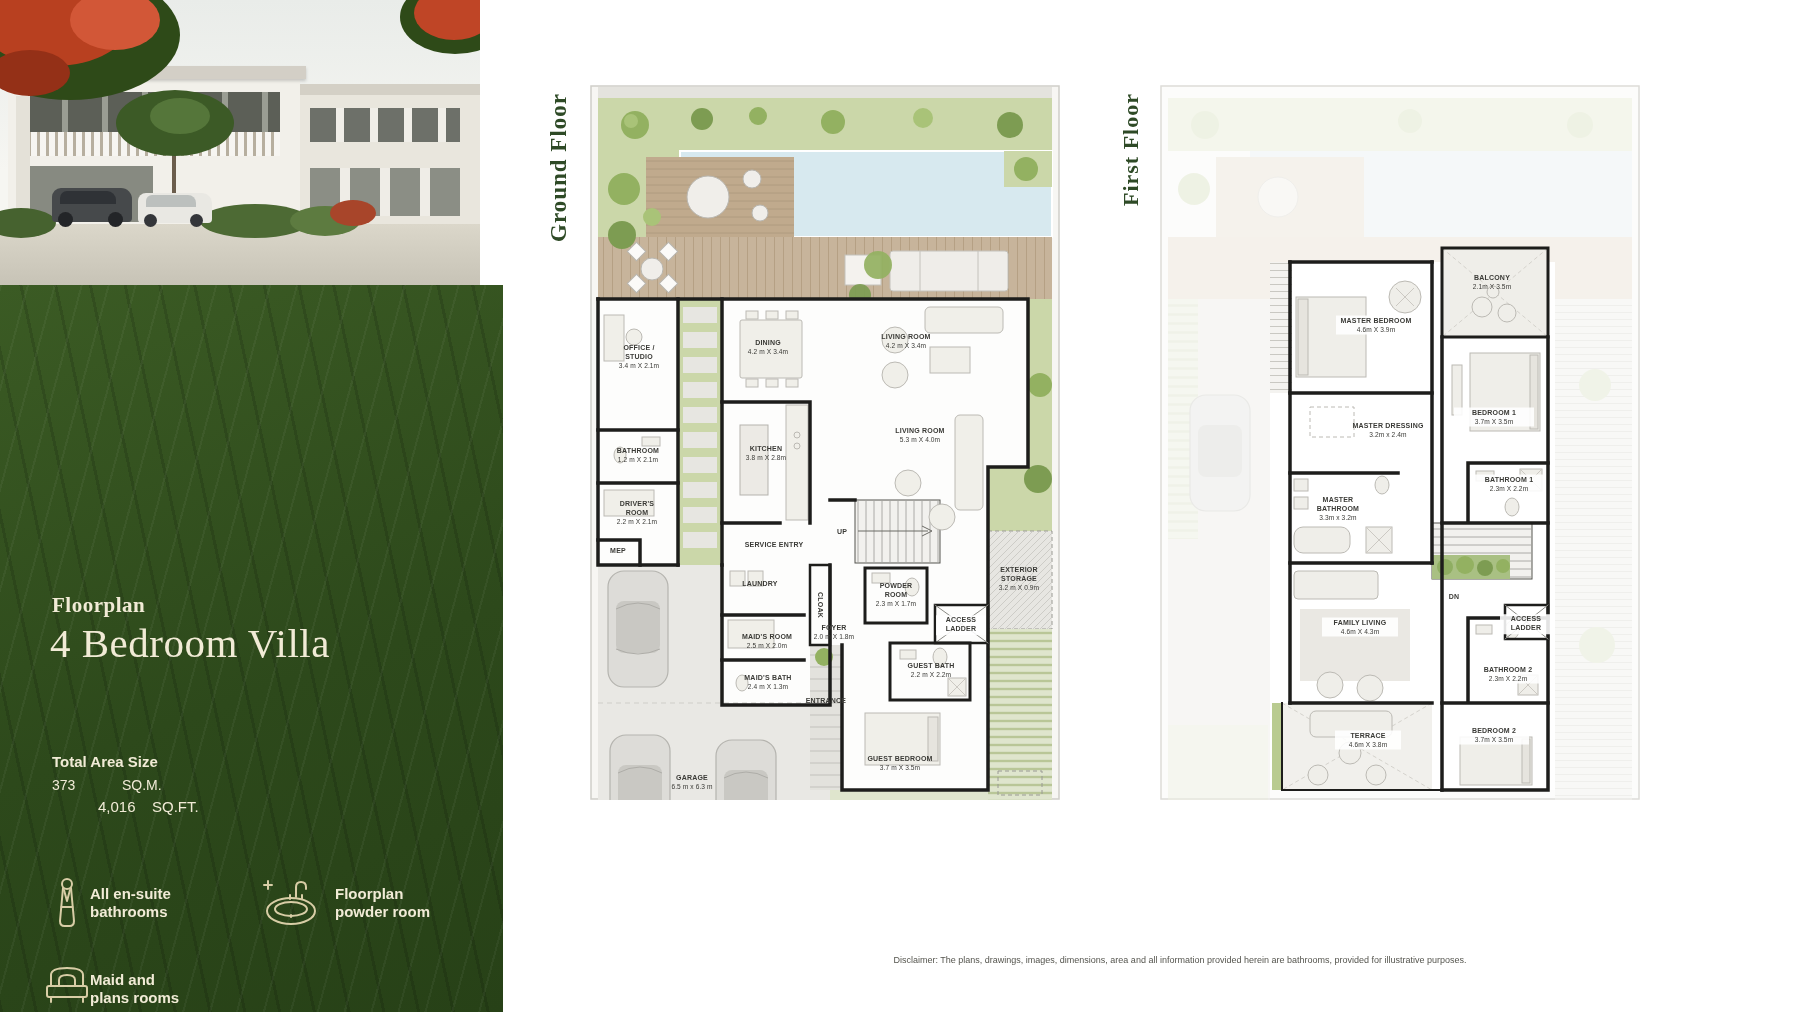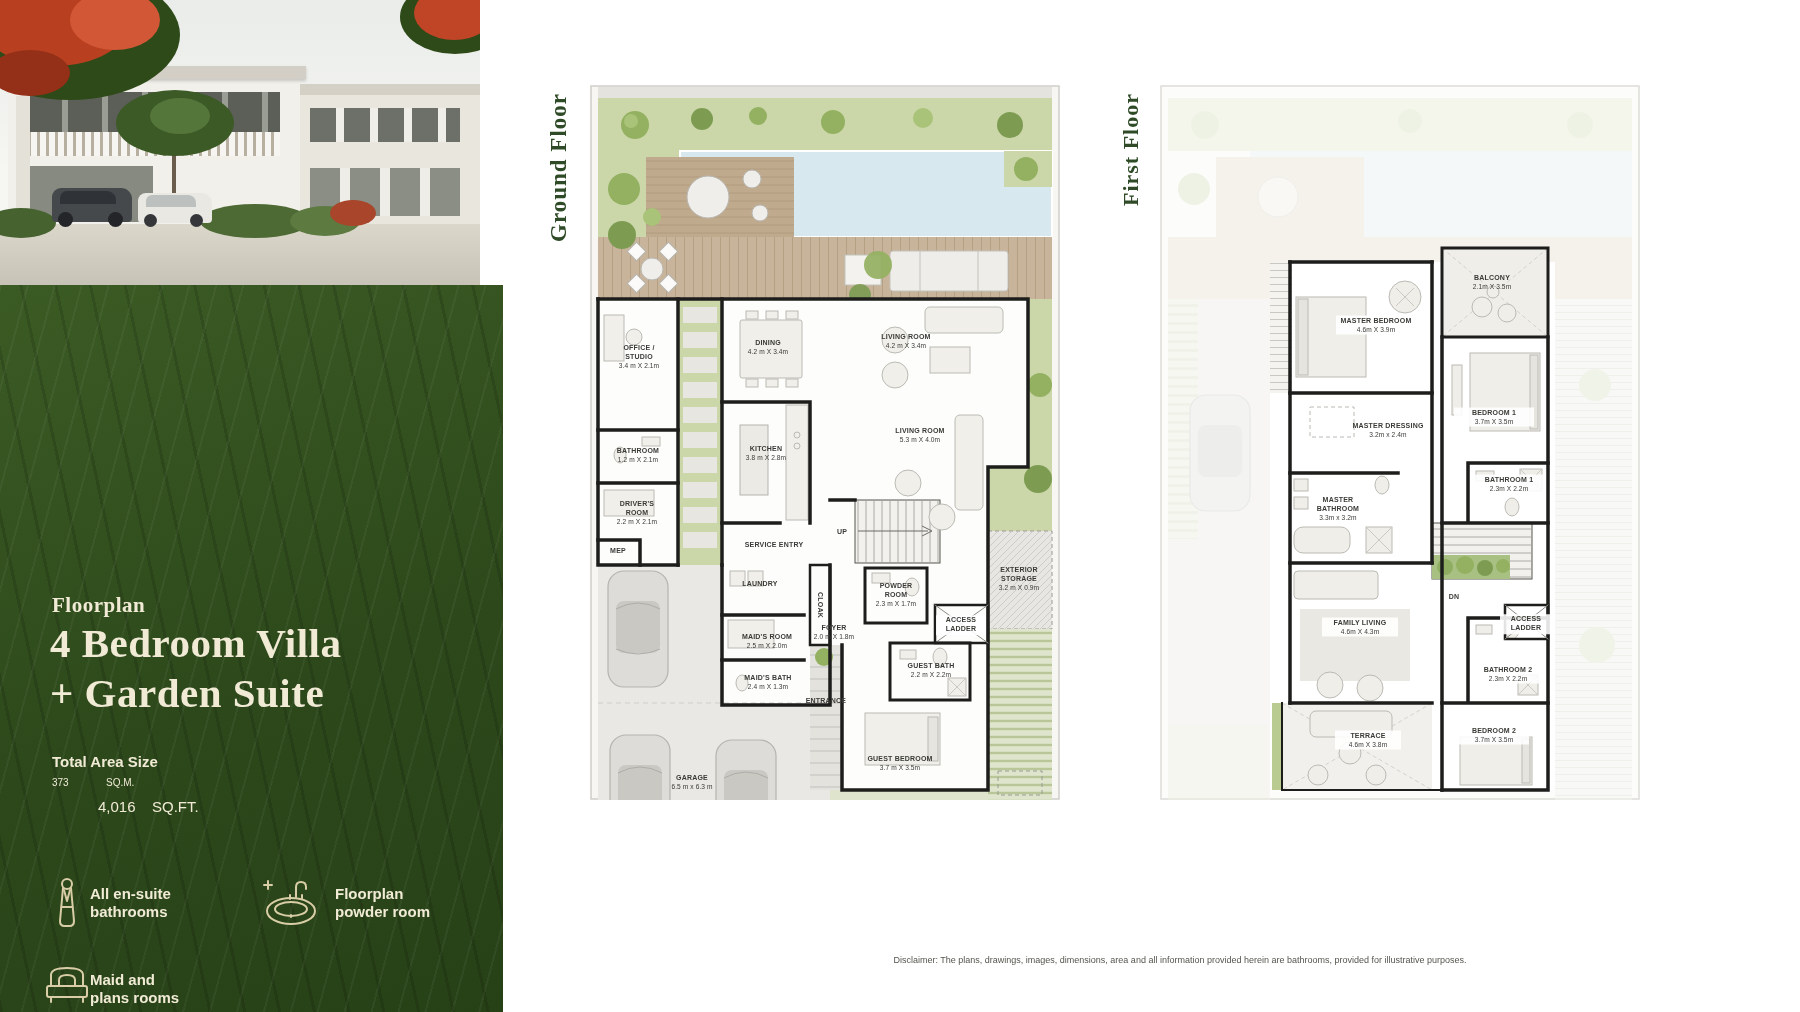--- a/index.html
+++ b/index.html
@@ -13,26 +13,26 @@
   .photo div{position:absolute;}
   .blob{border-radius:50%;}
   .panel{position:absolute;left:0;top:285px;width:480px;height:727px;
     background:
       repeating-linear-gradient(105deg, rgba(255,255,255,.045) 0 2px, transparent 2px 26px),
       repeating-linear-gradient(78deg, rgba(0,0,0,.13) 0 3px, transparent 3px 34px),
       linear-gradient(160deg,#3b5b24,#2d491b 55%,#274117); padding-left: 23px;}
   .panel *{position:absolute;color:#f1ebd6;}
   .eyebrow{left:52px;top:308px;font-family:"Liberation Serif",serif;font-weight:700;
            font-size:21px;letter-spacing:.5px;}
-  .title1{left:50px;top:334px;font-family:"Liberation Serif",serif;font-weight:700;
+  .title1{left:50px;top:334px;font-family:"Liberation Serif",serif;font-weight:400;
           font-size:41px;letter-spacing:.5px;white-space:nowrap;}
   .title2{left:50px;top:384px;font-family:"Liberation Serif",serif;font-weight:600;
           font-size:41px;letter-spacing:.5px;white-space:nowrap;}
   .ta-head{left:52px;top:468px;font-size:15px;font-weight:700;}
-  .ta-row1{left:52px;top:492px;display:flex;font-size:10px;}
+  .ta-row1{left:52px;top:492px;display:flex;font-size:14px;gap:16px;}
   .ta-row2{left:52px;top:513px;display:flex;font-size:15px;margin-left:46px;}
   .ta-row1 span,.ta-row2 span{position:static;}
   .ta-val{display:inline-block;width:54px;}
   .feat-label{font-size:15px;font-weight:600;line-height:1.2;white-space:pre-line;}
   .feat-icon{position:absolute;}
 
   
   .floor-label{position:absolute;writing-mode:vertical-rl;transform:rotate(180deg);
       font-family:"Liberation Serif",serif;font-weight:700;color:#2e4a26;letter-spacing:1px;}
   #gf-label{left:546px;top:93px;font-size:23px;}
@@ -87,21 +87,20 @@
       <div class="blob" style="left:108px;top:212px;width:15px;height:15px;background:#232528;"></div>
       <div style="left:138px;top:193px;width:74px;height:30px;background:#e9e8e3;border-radius:8px 10px 4px 4px;"></div>
       <div style="left:146px;top:195px;width:50px;height:12px;background:#bcc0be;border-radius:6px 8px 0 0;"></div>
       <div class="blob" style="left:144px;top:214px;width:13px;height:13px;background:#34363a;"></div>
       <div class="blob" style="left:190px;top:214px;width:13px;height:13px;background:#34363a;"></div>
     </div>
 
     <div class="panel">
       <div class="eyebrow">Floorplan</div>
       <div class="title1">4 Bedroom Villa</div>
-      <div class="title2">+ Garden Suite</div>
 
       <div class="ta-head">Total Area Size</div>
       <div class="ta-row1">
         <span class="ta-val">373</span>
         <span>SQ.M.</span>
       </div>
       <div class="ta-row2">
         <span class="ta-val">4,016</span>
         <span>SQ.FT.</span>
       </div>

